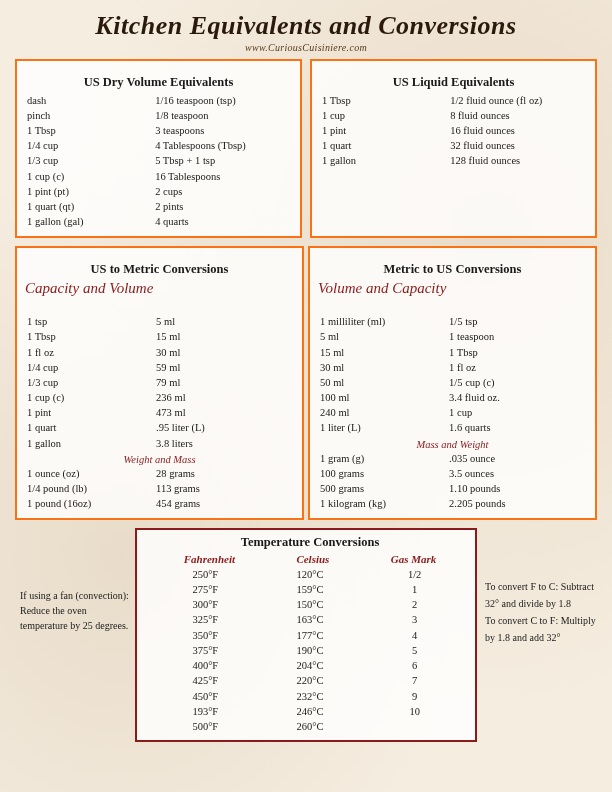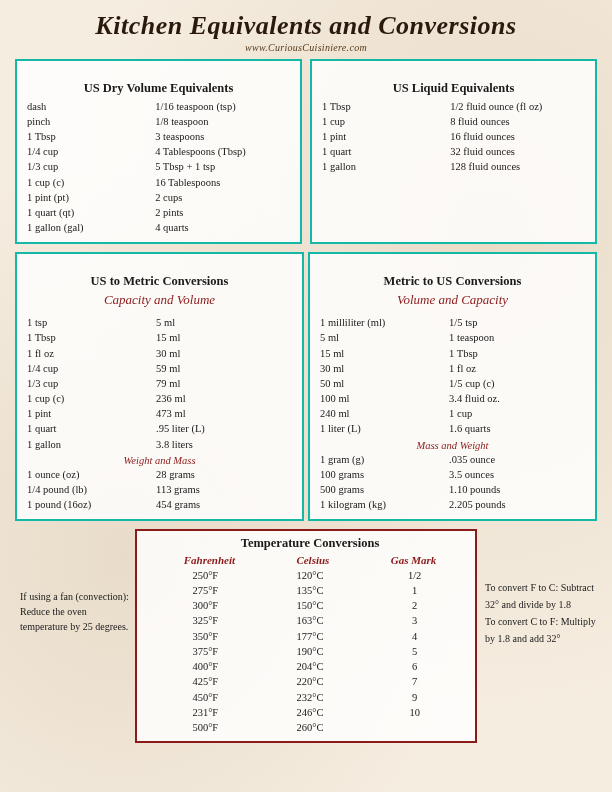--- a/index.html
+++ b/index.html
@@ -54,41 +54,41 @@
       display: flex;
       gap: 4px;
       margin-bottom: 8px;
     }
     .bottom-row {
       display: flex;
       gap: 0px;
       align-items: flex-start;
     }
     .box {
-      border: 2px solid #14b8a6;
+      border: 2px solid #f97316;
       background: rgba(255,255,255,0.82);
-      padding: 20px 8px 6px 8px;
+      padding: 14px 8px 6px 8px;
     }
     .box-half {
       flex: 1;
     }
     .box-title {
       text-align: center;
       font-size: 12.5px;
       font-weight: bold;
       color: #1a1a1a;
       margin-bottom: 3px;
       font-style: normal;
     }
     .box-subtitle {
-      text-align: center;
-      font-size: 13px;
+      text-align: left;
+      font-size: 15px;
       color: #8b1a1a;
       font-style: italic;
-      margin-bottom: 8px;
+      margin-bottom: 18px;
     }
     .conv-table {
       width: 100%;
       border-collapse: collapse;
       font-size: 10.5px;
       color: #1a1a1a;
     }
     .conv-table td {
       padding: 0.5px 2px;
       vertical-align: top;
@@ -368,21 +368,21 @@
         <span>Gas Mark</span>
       </div>
       <div id="temp-rows-container">
           <div class="temp-row">
             <span>250°F</span>
             <span>120°C</span>
             <span>1/2</span>
           </div>
           <div class="temp-row">
             <span>275°F</span>
-            <span>135°C</span>
+            <span>159°C</span>
             <span>1</span>
           </div>
           <div class="temp-row">
             <span>300°F</span>
             <span>150°C</span>
             <span>2</span>
           </div>
           <div class="temp-row">
             <span>325°F</span>
             <span>163°C</span>
@@ -407,21 +407,21 @@
             <span>425°F</span>
             <span>220°C</span>
             <span>7</span>
           </div>
           <div class="temp-row">
             <span>450°F</span>
             <span>232°C</span>
             <span>9</span>
           </div>
           <div class="temp-row">
-            <span>231°F</span>
+            <span>193°F</span>
             <span>246°C</span>
             <span>10</span>
           </div>
           <div class="temp-row">
             <span>500°F</span>
             <span>260°C</span>
             <span></span>
           </div>
         </div>
     </div>

